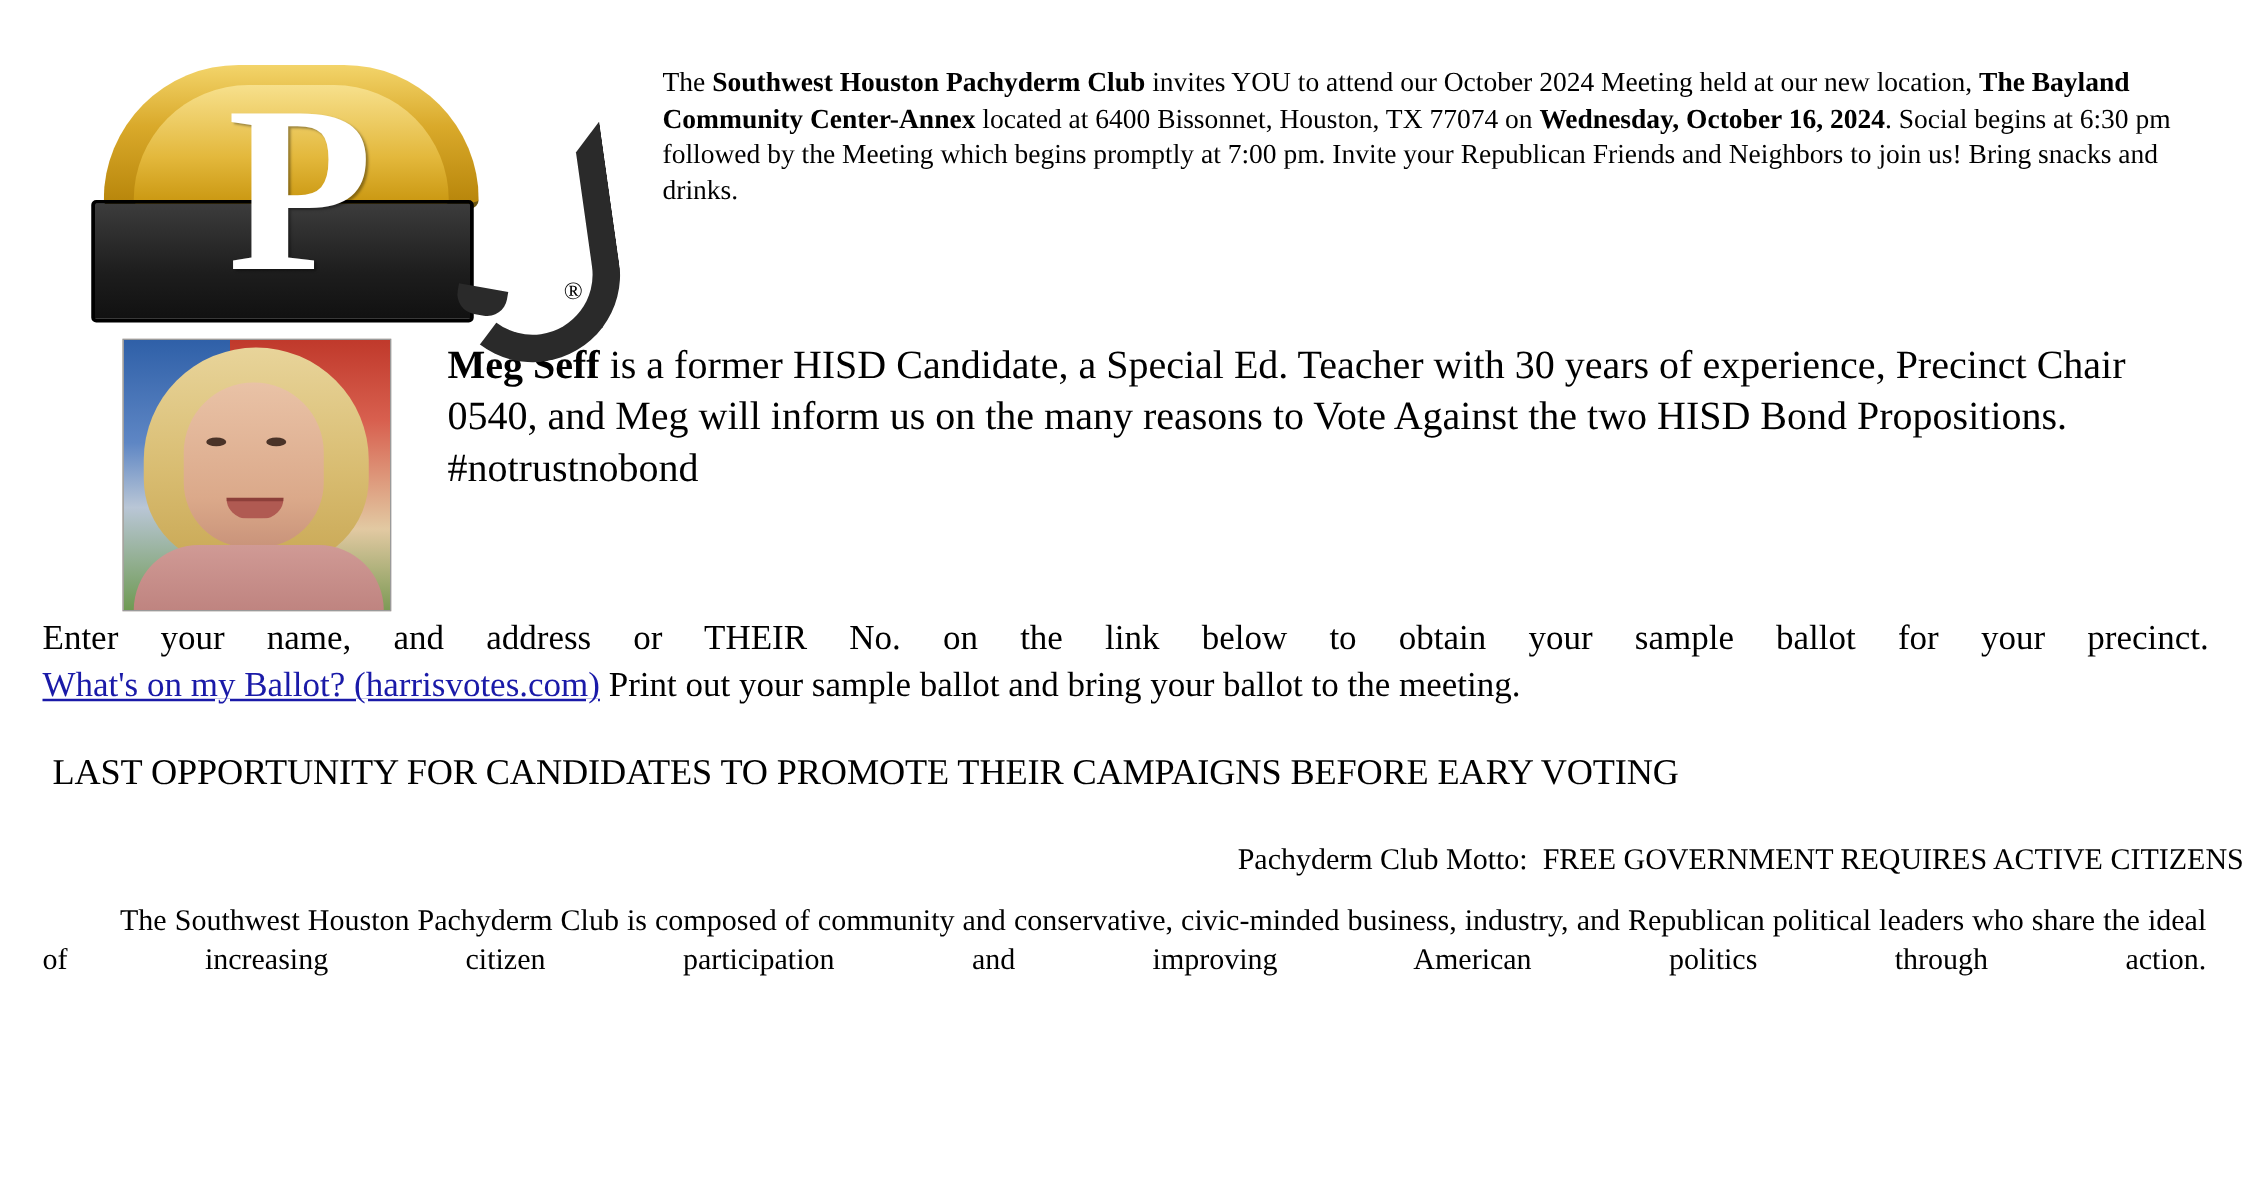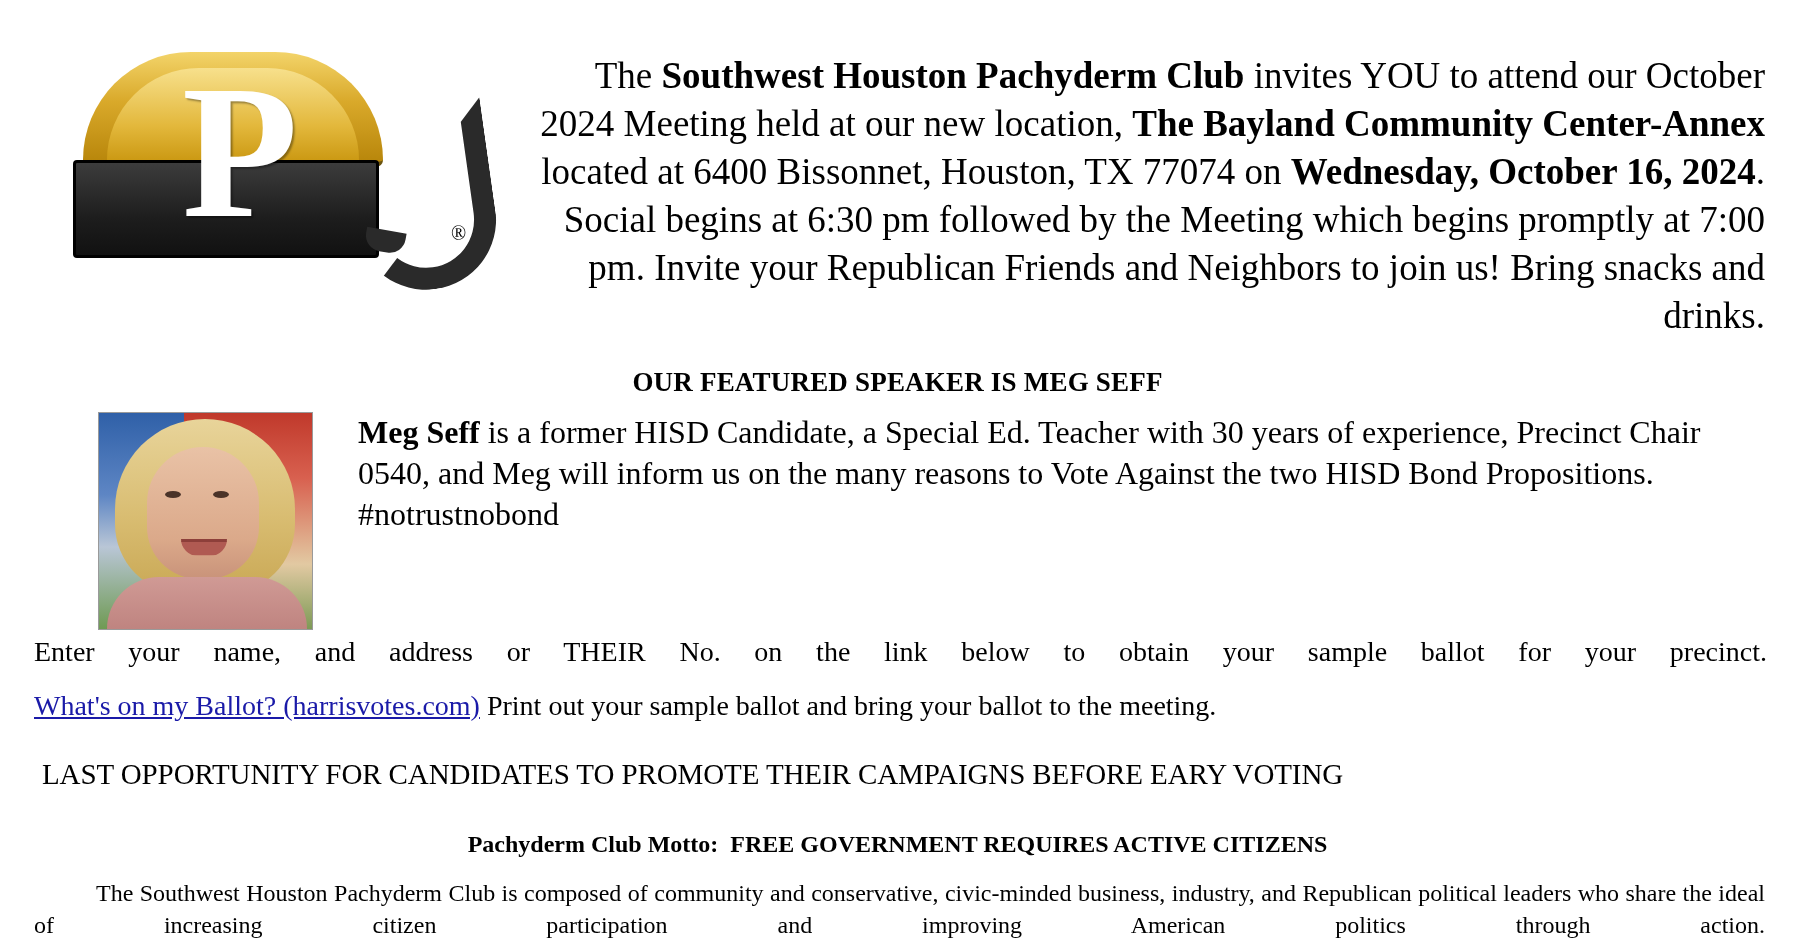--- a/index.html
+++ b/index.html
@@ -117,23 +117,23 @@
     position: absolute;
     left: 386px;
     top: 170px;
     font-size: 20px;
     z-index: 5;
   }
 
   .intro {
     flex: 1;
     padding-right: 30px;
-    font-size: 37px;
+    font-size: 22px;
     line-height: 1.30;
-    text-align: right;
+    text-align: left;
   }
   .intro b { font-weight: 700; }
 
   
   .speaker-heading {
     text-align: center;
     font-size: 27px;
     font-weight: 700;
     margin-top: 26px;
     letter-spacing: 0.2px;
@@ -203,41 +203,41 @@
   .speaker-text b { font-weight: 700; }
 
   
   .ballot {
     margin-top: 4px;
     padding: 0 28px 0 34px;
     font-size: 28px;
     line-height: 1.30;
   }
   .ballot .line1 { text-align: justify; text-align-last: justify; }
-  .ballot .line2 { margin-top: 18px; }
+  .ballot .line2 { margin-top: 2px; }
   .ballot a {
     color: #1a1aa8;
     text-decoration: underline;
   }
 
   
   .last-opp {
     margin-top: 34px;
     padding: 0 30px 0 42px;
     font-size: 29px;
     text-align: left;
     letter-spacing: -0.1px;
   }
 
   
   .motto {
     margin-top: 40px;
-    text-align: center;
+    text-align: right;
     font-size: 24px;
-    font-weight: 700;
+    font-weight: 400;
   }
   .footer {
     margin-top: 20px;
     padding: 0 30px 0 34px;
     font-size: 24px;
     line-height: 1.32;
     text-align: justify;
     text-align-last: justify;
   }
   .footer .indent { padding-left: 62px; }
@@ -260,21 +260,20 @@
         <div class="reg">®</div>
       </div>
     </div>
 
     <div class="intro">
       <span>The </span><b>Southwest Houston Pachyderm Club</b><span> invites YOU to attend our October 2024 Meeting held at our new location, </span><b>The Bayland Community Center-Annex</b><span> located at 6400 Bissonnet, Houston, TX 77074 on </span><b>Wednesday, October 16, 2024</b><span>. Social begins at 6:30 pm followed by the Meeting which begins promptly at 7:00 pm. Invite your Republican Friends and Neighbors to join us! Bring snacks and drinks.</span>
     </div>
 
   </div>
 
-  <div class="speaker-heading">OUR FEATURED SPEAKER IS MEG SEFF</div>
 
   <div class="speaker-row">
     <div class="portrait">
       <div class="bg-left"></div>
       <div class="bg-right"></div>
       <div class="hair"></div>
       <div class="face"></div>
       <div class="eye-l"></div>
       <div class="eye-r"></div>
       <div class="mouth"></div>

